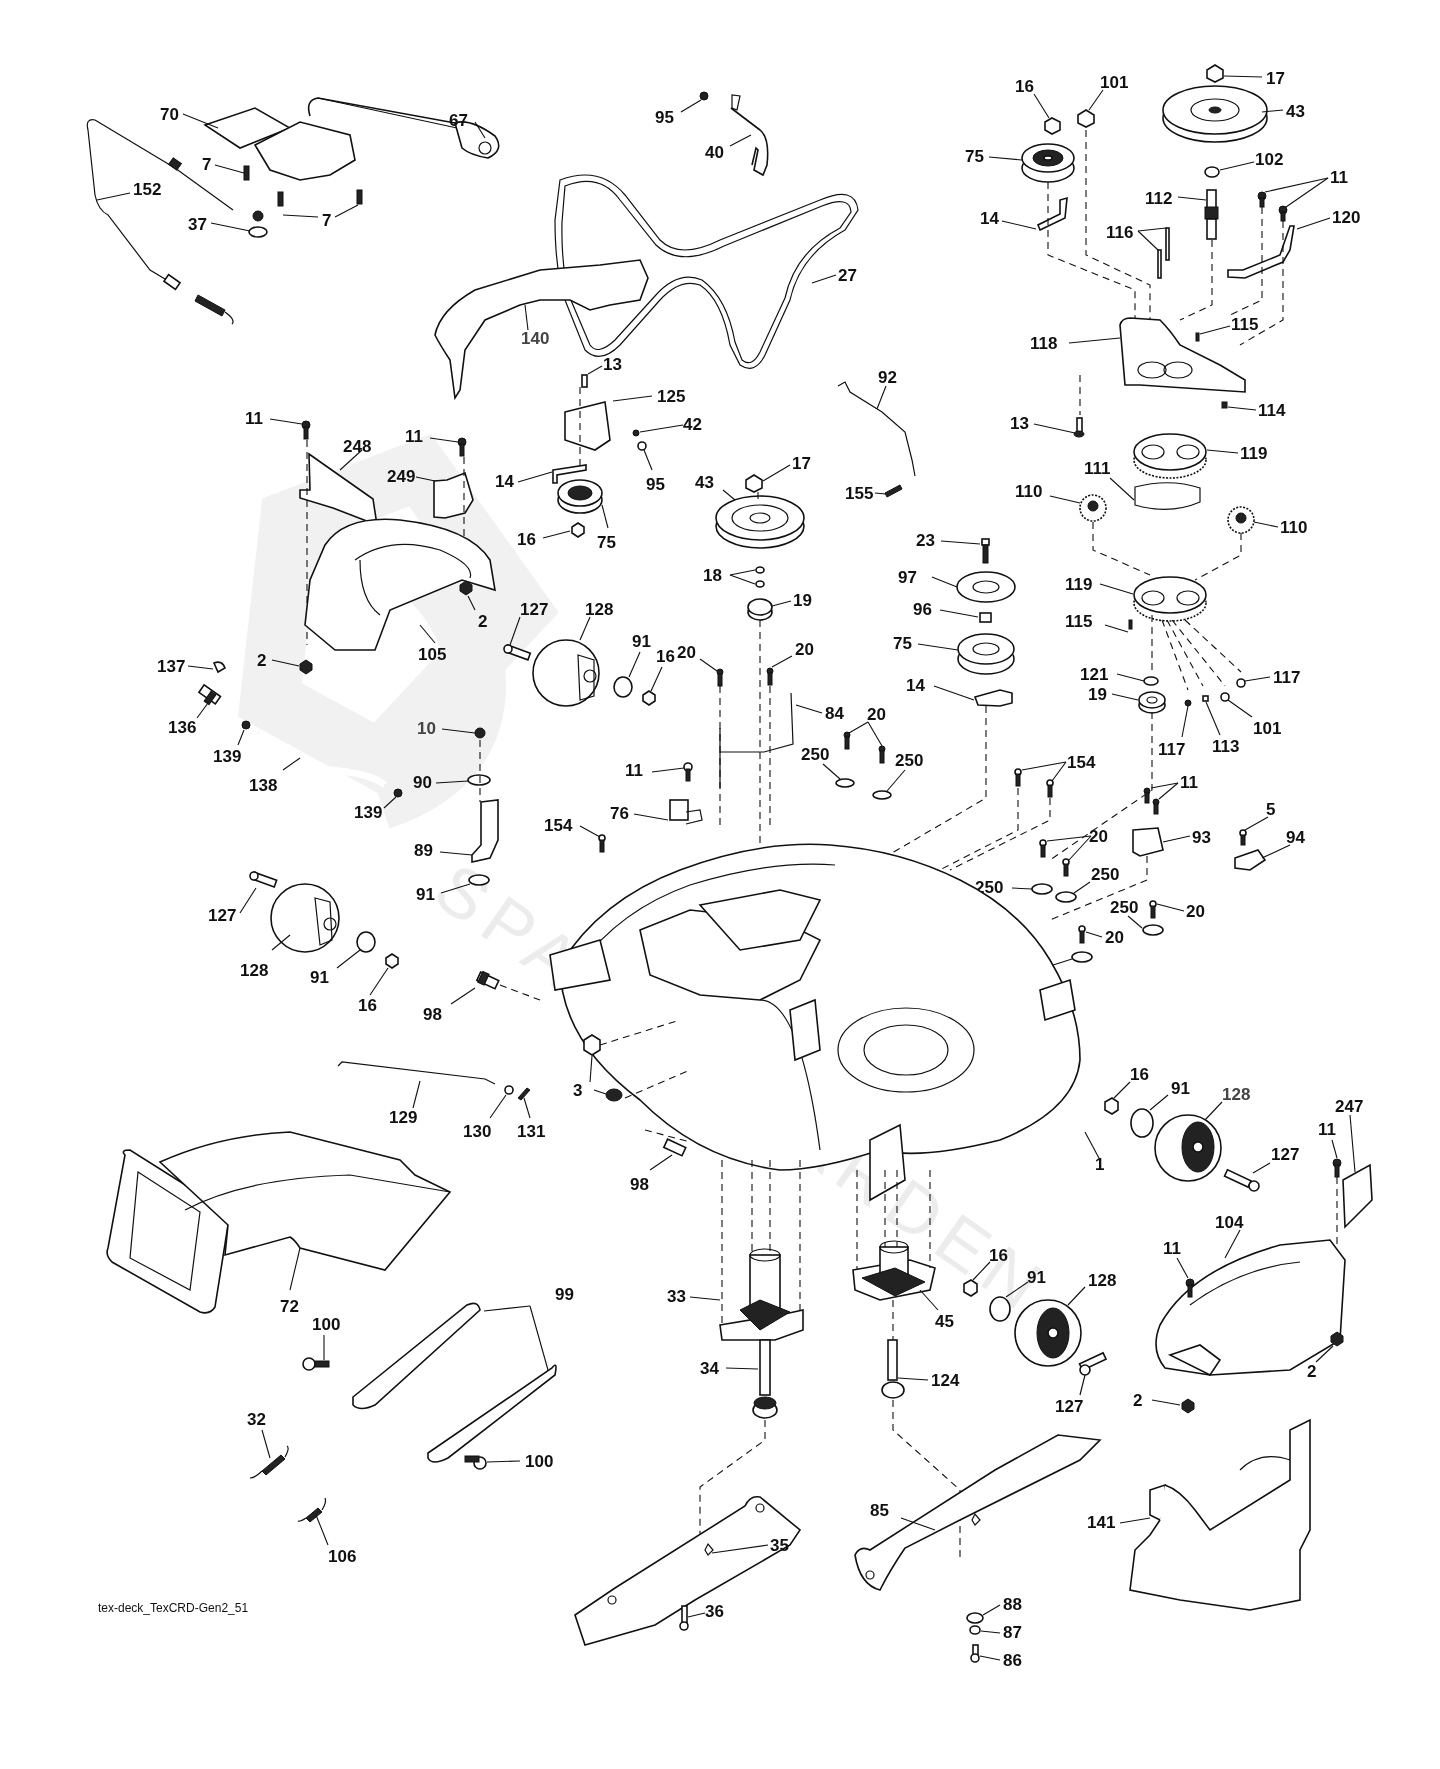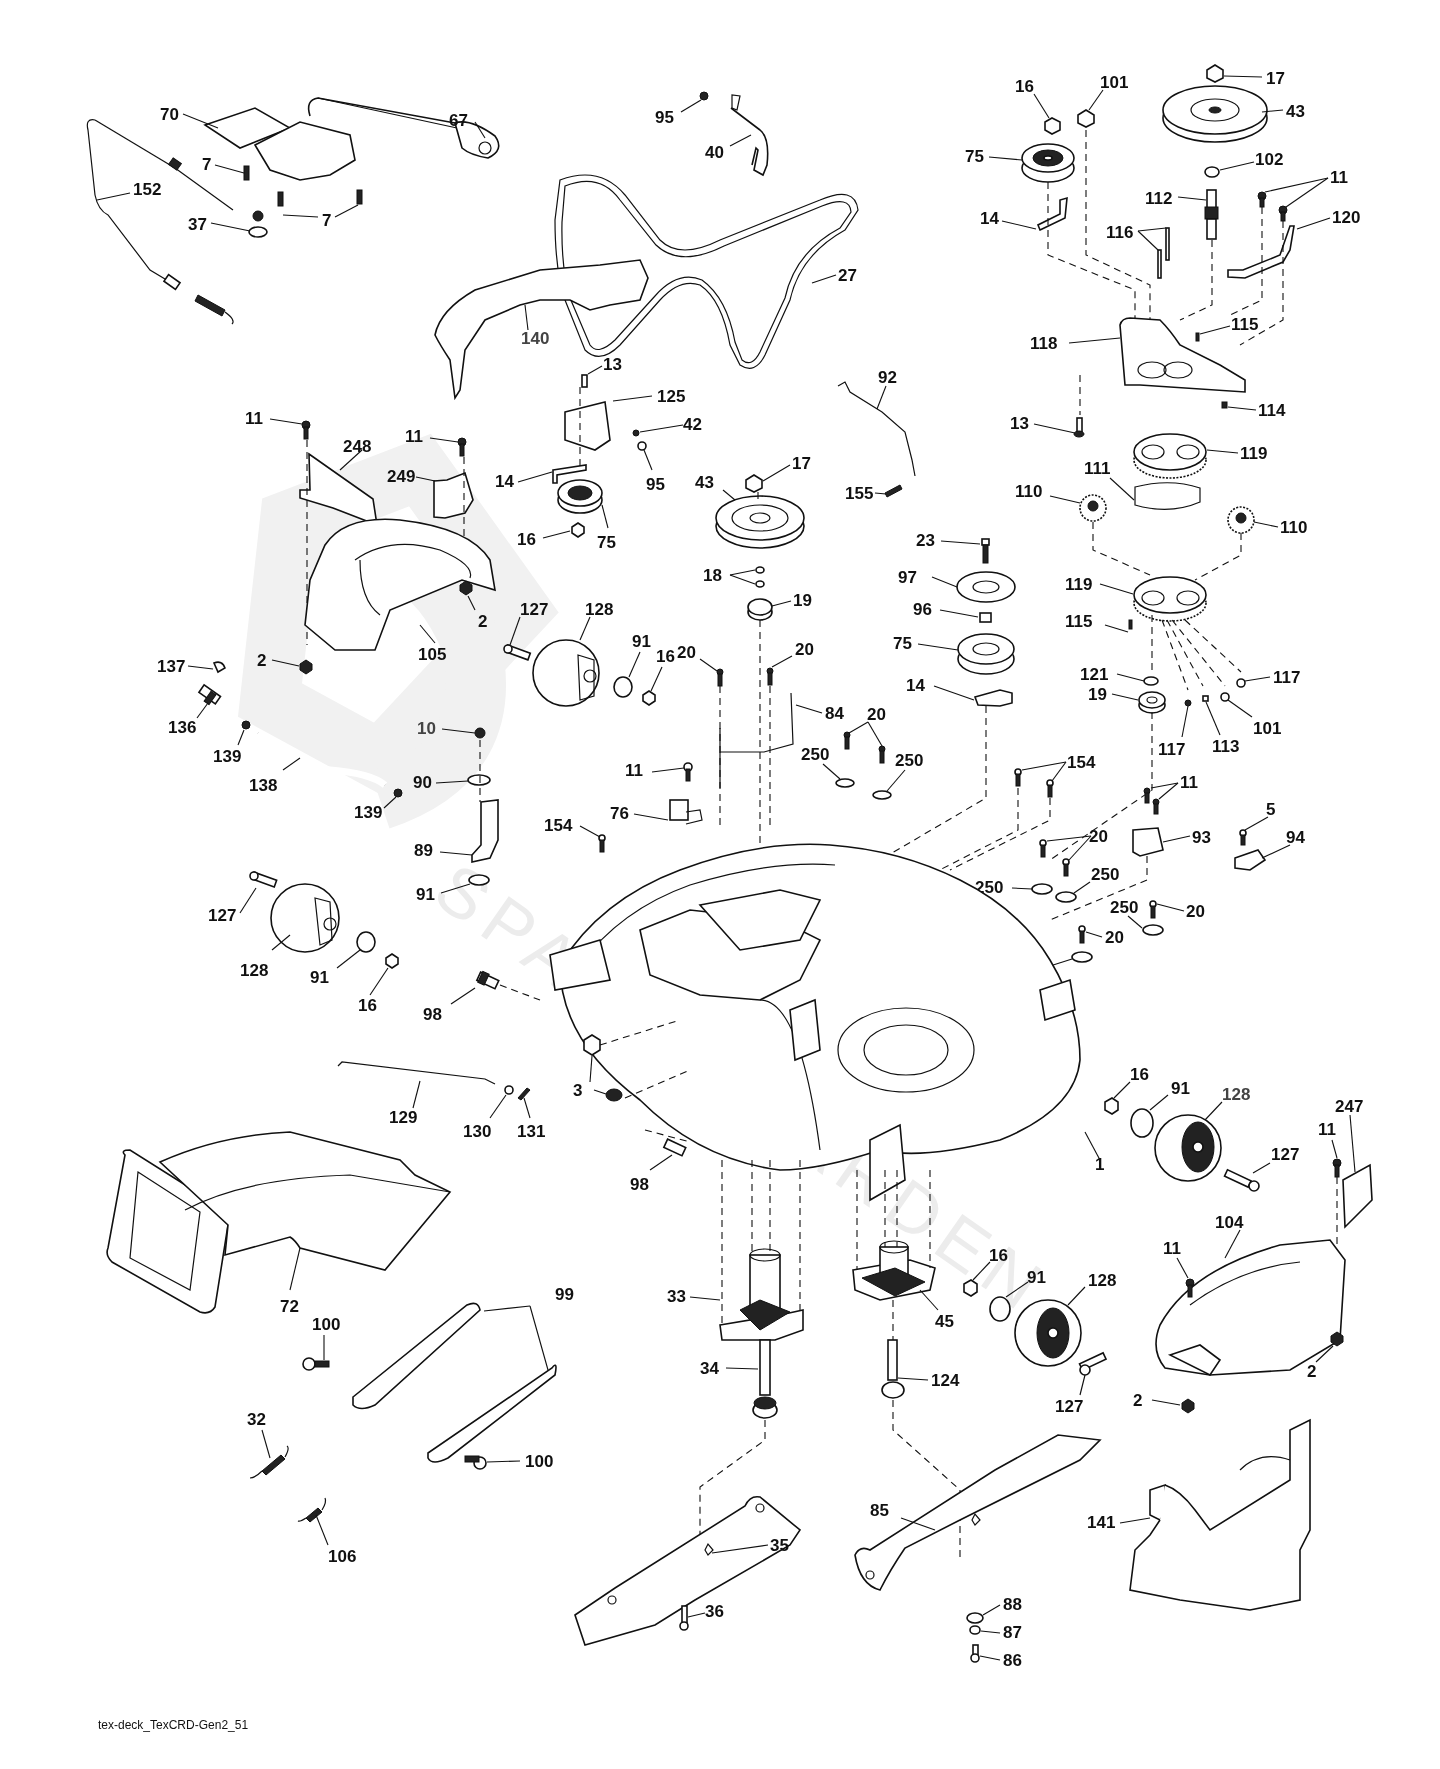--- a/index.html
+++ b/index.html
@@ -7,21 +7,21 @@
   #diagram { position: absolute; left: 0; top: 0; width: 1440px; height: 1769px; }
   .part { fill: #ffffff; stroke: #111; stroke-width: 1.6; }
   .part-thin { fill: none; stroke: #111; stroke-width: 1.2; }
   .part-dark { fill: #222; stroke: #111; stroke-width: 1; }
   .leader { stroke: #111; stroke-width: 1.1; fill: none; }
   .dash { stroke: #111; stroke-width: 1.1; fill: none; stroke-dasharray: 7 5; }
   .label { font-family: "Liberation Sans", sans-serif; font-weight: bold; font-size: 17px; fill: #111; }
   .label.gray { fill: #444; }
   .watermark { fill: none; stroke: #f1f1f1; stroke-width: 60; }
   .wm-text { font-family: "Liberation Sans", sans-serif; font-size: 70px; fill: #ececec; letter-spacing: 10px; }
-  .footer { position: absolute; left: 98px; top: 1718px; font-size: 12px; color: #111; font-family: "Liberation Sans", sans-serif; }
+  .footer { position: absolute; left: 98px; top: 1601px; font-size: 12px; color: #111; font-family: "Liberation Sans", sans-serif; }
 </style>
 </head>
 <body>
 
 <svg id="diagram" viewBox="0 0 1440 1769" xmlns="http://www.w3.org/2000/svg">
 
   <g opacity="1">
     <path class="watermark" d="M290 520 L420 470 L520 610 L380 760 L270 700 Z"></path>
     <path class="watermark" d="M300 560 Q420 520 470 640 Q500 760 380 800"></path>
     <text class="wm-text" x="430" y="900" transform="rotate(35 430 900)">SPARES GARDEN</text>

